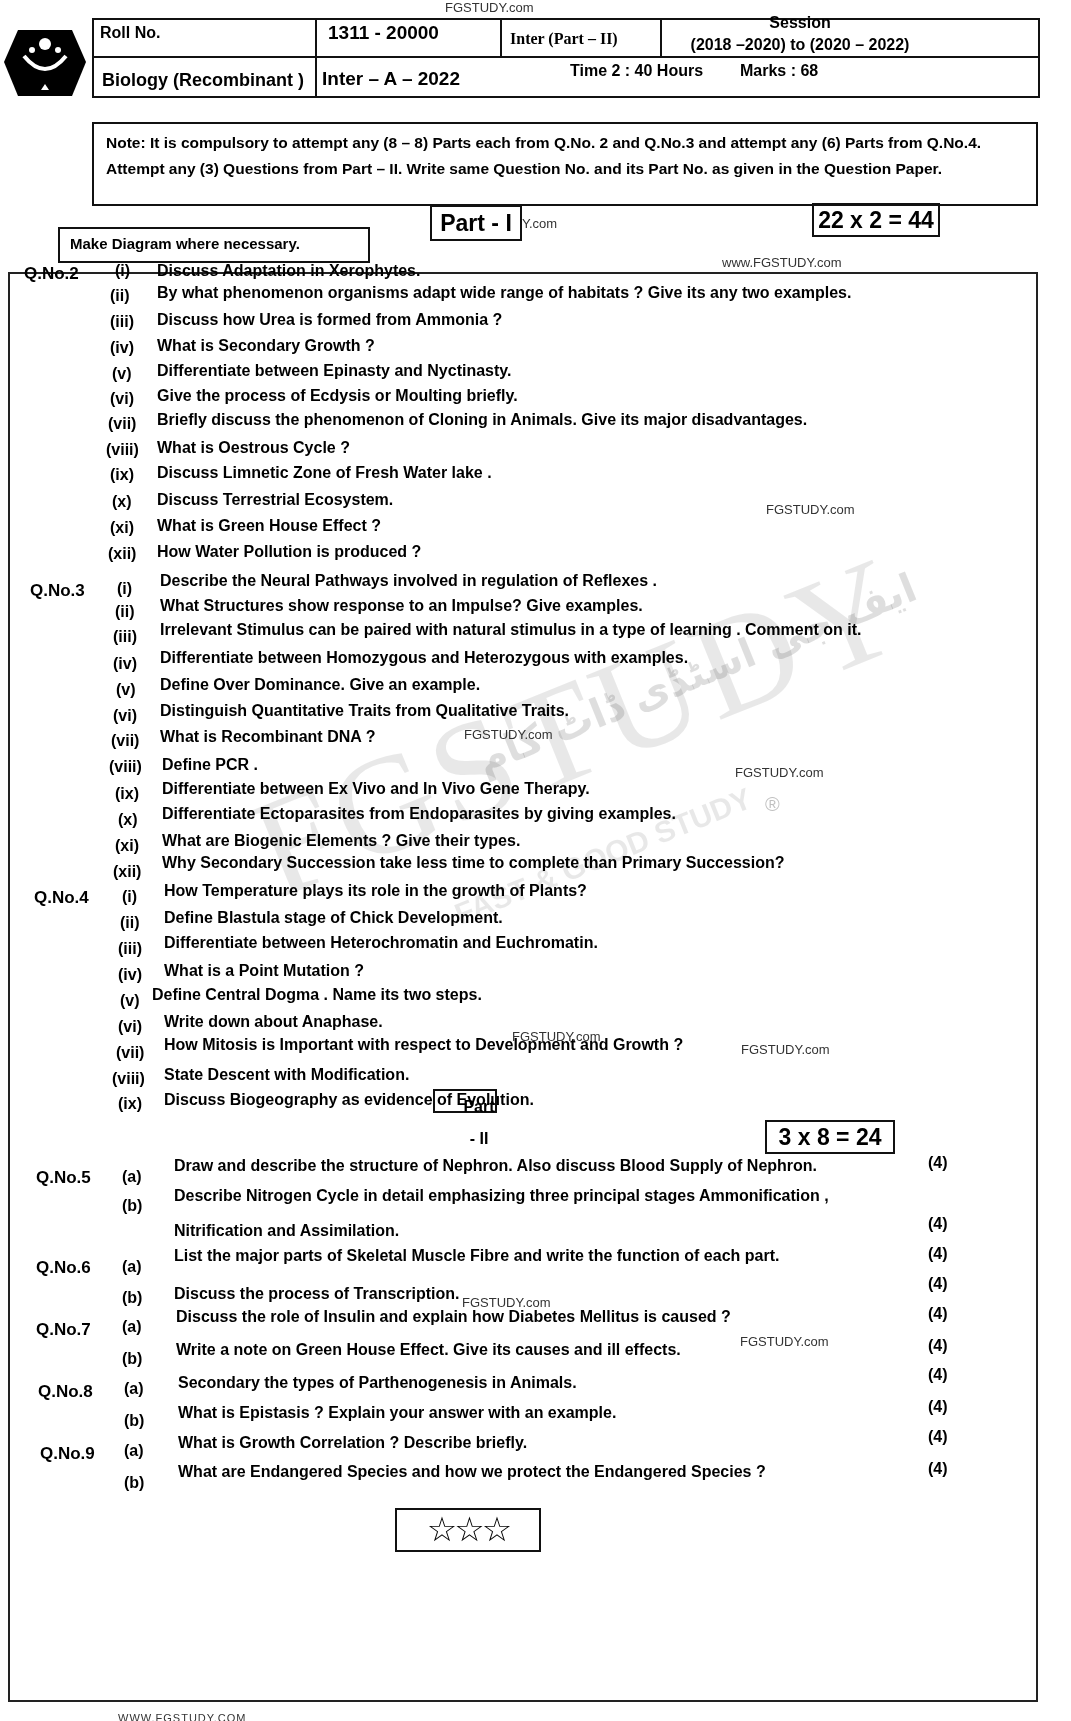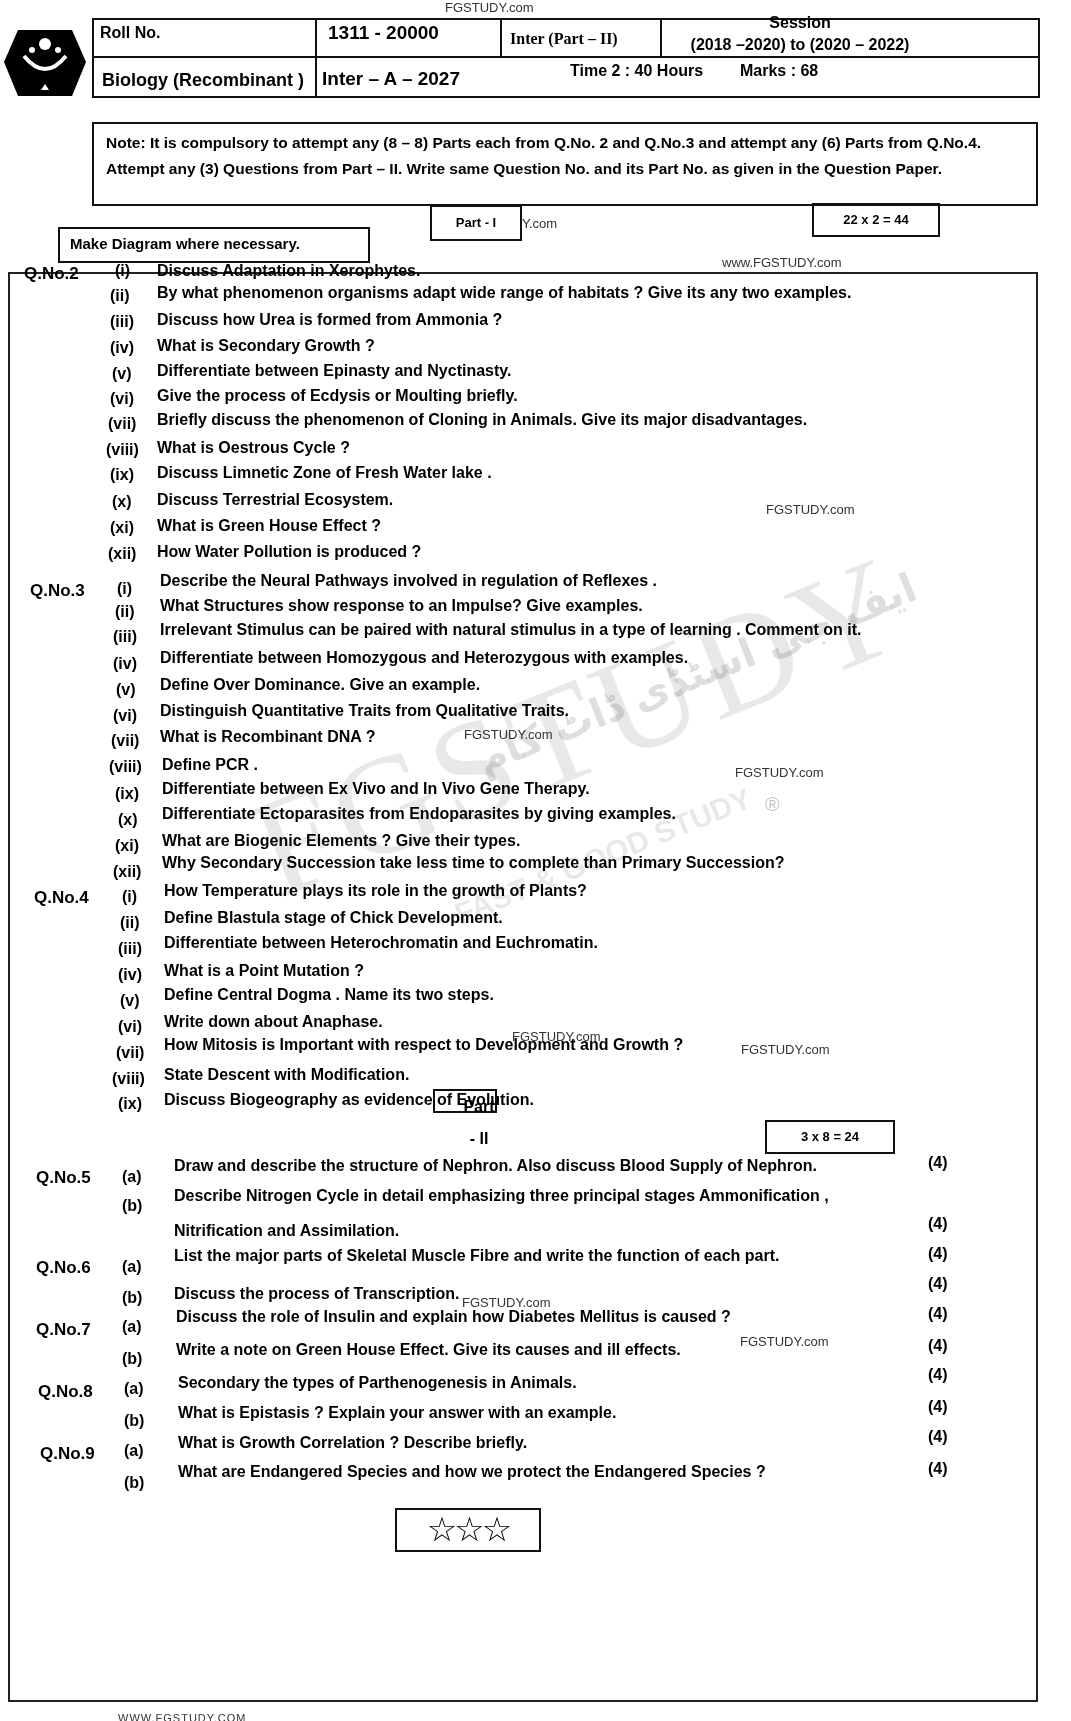--- a/index.html
+++ b/index.html
@@ -10,21 +10,21 @@
   .box { position: absolute; border: 2px solid #111; box-sizing: border-box; }
   .hdr-cell { position: absolute; font-weight: bold; font-size: 17px; }
   .logo { position: absolute; left: 4px; top: 22px; width: 82px; height: 82px; }
   .note { position: absolute; left: 92px; top: 122px; width: 946px; height: 84px; border: 2px solid #111; box-sizing: border-box;
           padding: 6px 12px; font-weight: bold; font-size: 15.5px; line-height: 26px; }
   .body-frame { position: absolute; left: 8px; top: 272px; width: 1030px; height: 1430px; border: 2px solid #222; border-top-color:#222; box-sizing: border-box; }
   .qno { position: absolute; font-weight: bold; font-size: 17px; }
   .qpart { position: absolute; font-weight: bold; font-size: 16px; }
   .qtext { position: absolute; font-weight: bold; font-size: 16px; white-space: nowrap; }
   .marks { position: absolute; font-weight: bold; font-size: 16px; }
-  .part-box { position: absolute; border: 2px solid #111; box-sizing: border-box; font-weight: bold; font-size: 13px; text-align: center; }
+  .part-box { position: absolute; border: 2px solid #111; box-sizing: border-box; font-weight: bold; font-size: 23px; text-align: center; }
   .watermark-big { position: absolute; left: 230px; top: 780px; font-family: "Liberation Serif", serif; font-size: 140px; color: rgba(0,0,0,0.09);
           transform: rotate(-22deg); transform-origin: left top; letter-spacing: 6px; pointer-events: none; }
   .watermark-sub { position: absolute; left: 450px; top: 900px; font-family: "Liberation Sans", sans-serif; font-size: 30px; color: rgba(0,0,0,0.09);
           transform: rotate(-22deg); transform-origin: left top; font-weight: bold; pointer-events: none; }
   .watermark-ur { position: absolute; left: 470px; top: 740px; font-family: "DejaVu Sans", sans-serif; font-size: 40px; color: rgba(0,0,0,0.13);
           transform: rotate(-22deg); transform-origin: left top; font-weight: bold; pointer-events: none; direction: rtl; }
   .reg { position: absolute; left: 765px; top: 793px; font-size: 20px; color: rgba(0,0,0,0.25); }
   .stars-box { position: absolute; left: 395px; top: 1653px; width: 146px; height: 44px; border: 2px solid #111; box-sizing: border-box;
           text-align: center; font-size: 34px; line-height: 38px; letter-spacing: -3px; }
 </style>
@@ -47,21 +47,21 @@
 <div class="abs" style="left:315px; top:18px; height:80px; border-left:2px solid #111;"></div>
 <div class="abs" style="left:500px; top:18px; height:38px; border-left:2px solid #111;"></div>
 <div class="abs" style="left:660px; top:18px; height:38px; border-left:2px solid #111;"></div>
 
 <div class="hdr-cell" style="left:100px; top:24px; font-size:16px;">Roll No.</div>
 <div class="hdr-cell" style="left:328px; top:22px; font-size:19px;">1311 - 20000</div>
 <div class="hdr-cell" style="left:510px; top:30px; font-size:16px;font-family:Liberation Serif, serif;">Inter (Part – II)</div>
 <div class="hdr-cell" style="left:660px; top:14px; width:280px; text-align:center; font-size:16px;">Session</div>
 <div class="hdr-cell" style="left:660px; top:36px; width:280px; text-align:center; font-size:16px;">(2018 –2020) to (2020 – 2022)</div>
 <div class="hdr-cell" style="left:102px; top:70px; font-size:18px;">Biology (Recombinant )</div>
-<div class="hdr-cell" style="left:322px; top:68px; font-size:19px;">Inter – A – 2027</div>
+<div class="hdr-cell" style="left:322px; top:68px; font-size:19px;">Inter – A – 2022</div>
 <div class="hdr-cell" style="left:570px; top:62px; font-size:16px;">Time  2 : 40 Hours</div>
 <div class="hdr-cell" style="left:740px; top:62px; font-size:16px;">Marks  :  68</div>
 
 <div class="note">Note: It is compulsory to attempt any (8 – 8) Parts each from Q.No. 2 and Q.No.3 and attempt any (6) Parts from Q.No.4. Attempt any (3) Questions from Part – II. Write same Question No. and its Part No. as given in the Question Paper.</div>
 
 <div class="box" style="left:58px; top:227px; width:312px; height:36px; font-weight:bold; font-size:15px; padding:6px 10px;">Make Diagram where necessary.</div>
 <div class="part-box" style="left:430px; top:205px; width:92px; height:36px; line-height:32px;">Part - I</div>
 <div class="wm-url" style="left:522px; top:216px;">Y.com</div>
 <div class="part-box" style="left:812px; top:203px; width:128px; height:34px; line-height:30px;">22 x 2 = 44</div>
 
@@ -141,21 +141,21 @@
 <div>
   <div class="qpart" style="left:122px; top:888px;">(i)</div>
   <div class="qtext" style="left:164px; top:882px;">How Temperature plays its role in the growth of Plants?</div>
   <div class="qpart" style="left:120px; top:914px;">(ii)</div>
   <div class="qtext" style="left:164px; top:909px;">Define Blastula stage of Chick Development.</div>
   <div class="qpart" style="left:118px; top:940px;">(iii)</div>
   <div class="qtext" style="left:164px; top:934px;">Differentiate between Heterochromatin and Euchromatin.</div>
   <div class="qpart" style="left:118px; top:966px;">(iv)</div>
   <div class="qtext" style="left:164px; top:962px;">What is  a Point Mutation ?</div>
   <div class="qpart" style="left:120px; top:992px;">(v)</div>
-  <div class="qtext" style="left:164px; top:986px;">Define Central Dogma . Name its two steps.</div>
+  <div class="qtext" style="left:152px; top:986px;">Define Central Dogma . Name its two steps.</div>
   <div class="qpart" style="left:118px; top:1018px;">(vi)</div>
   <div class="qtext" style="left:164px; top:1013px;">Write down about Anaphase.</div>
   <div class="qpart" style="left:116px; top:1044px;">(vii)</div>
   <div class="qtext" style="left:164px; top:1036px;">How Mitosis is Important with respect to Development and Growth ?</div>
   <div class="qpart" style="left:112px; top:1070px;">(viii)</div>
   <div class="qtext" style="left:164px; top:1066px;">State Descent with Modification.</div>
   <div class="qpart" style="left:118px; top:1095px;">(ix)</div>
   <div class="qtext" style="left:164px; top:1091px;">Discuss Biogeography as evidence of Evolution.</div>
 </div>
 

